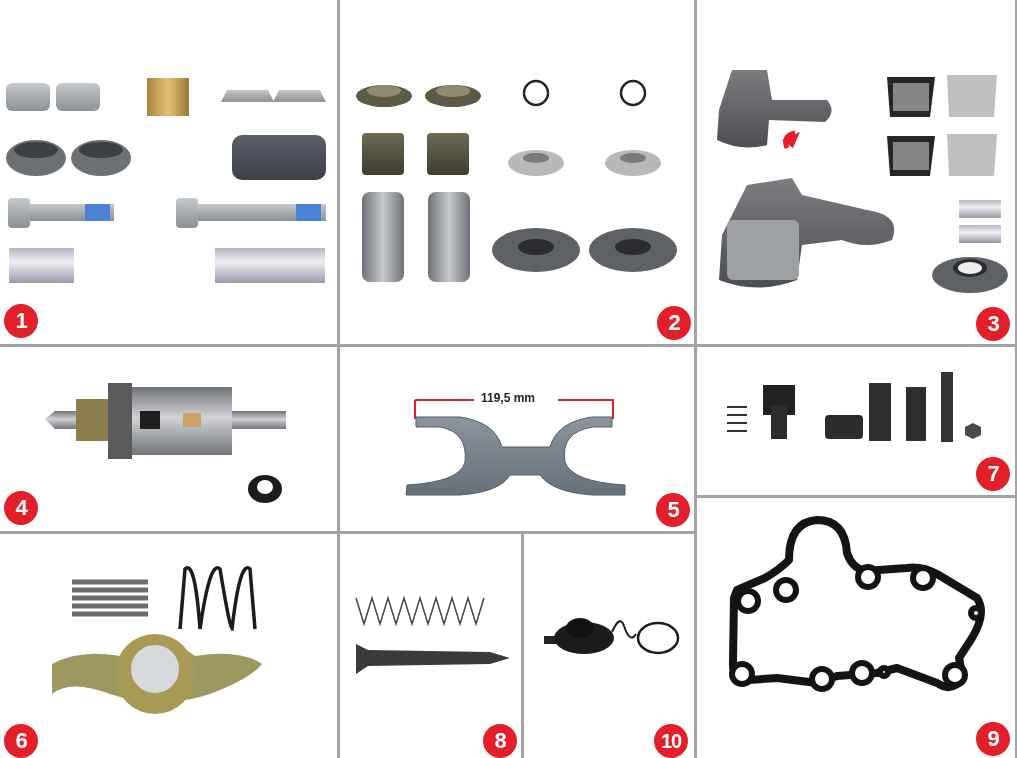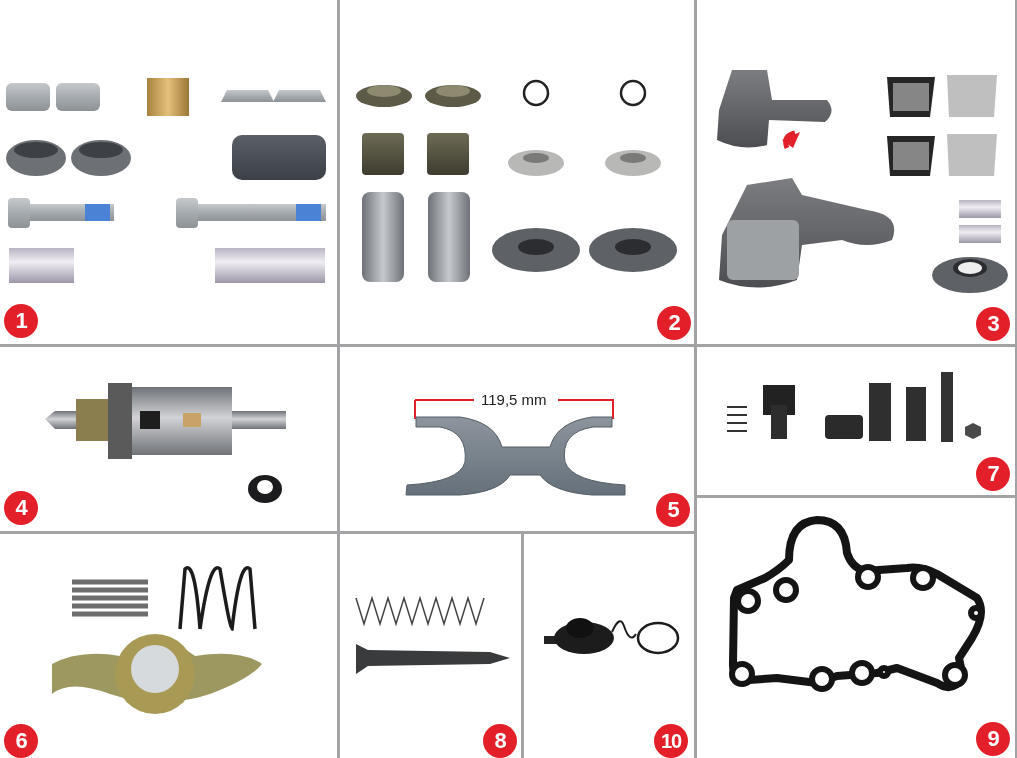--- a/index.html
+++ b/index.html
@@ -1,21 +1,21 @@
 <!DOCTYPE html>
 <html><head>
 <meta charset="utf-8">
 <style>
   html,body{margin:0;padding:0;background:#fff;}
   body{width:1017px;height:758px;position:relative;overflow:hidden;font-family:"Liberation Sans",sans-serif;}
   .line{position:absolute;background:#a3a3a6;}
   .cell{position:absolute;overflow:hidden;}
   .badge{position:absolute;width:34px;height:34px;border-radius:50%;background:#e3202a;color:#fff;font-weight:bold;font-size:22px;line-height:34px;text-align:center;font-family:"Liberation Sans",sans-serif;letter-spacing:-1px;}
   .part{position:absolute;}
-  .dim-text{position:absolute;font-weight:normal;font-size:15px;color:#222;white-space:nowrap;}
+  .dim-text{position:absolute;font-weight:bold;font-size:12px;color:#222;white-space:nowrap;}
 </style>
 </head>
 <body>
 
 <div class="line" style="left:337px;top:0;width:3px;height:758px;"></div>
 <div class="line" style="left:694px;top:0;width:3px;height:758px;"></div>
 <div class="line" style="left:521px;top:533px;width:3px;height:225px;"></div>
 <div class="line" style="left:0;top:344px;width:1017px;height:3px;"></div>
 <div class="line" style="left:0;top:531px;width:697px;height:3px;"></div>
 <div class="line" style="left:697px;top:495px;width:320px;height:3px;"></div>

